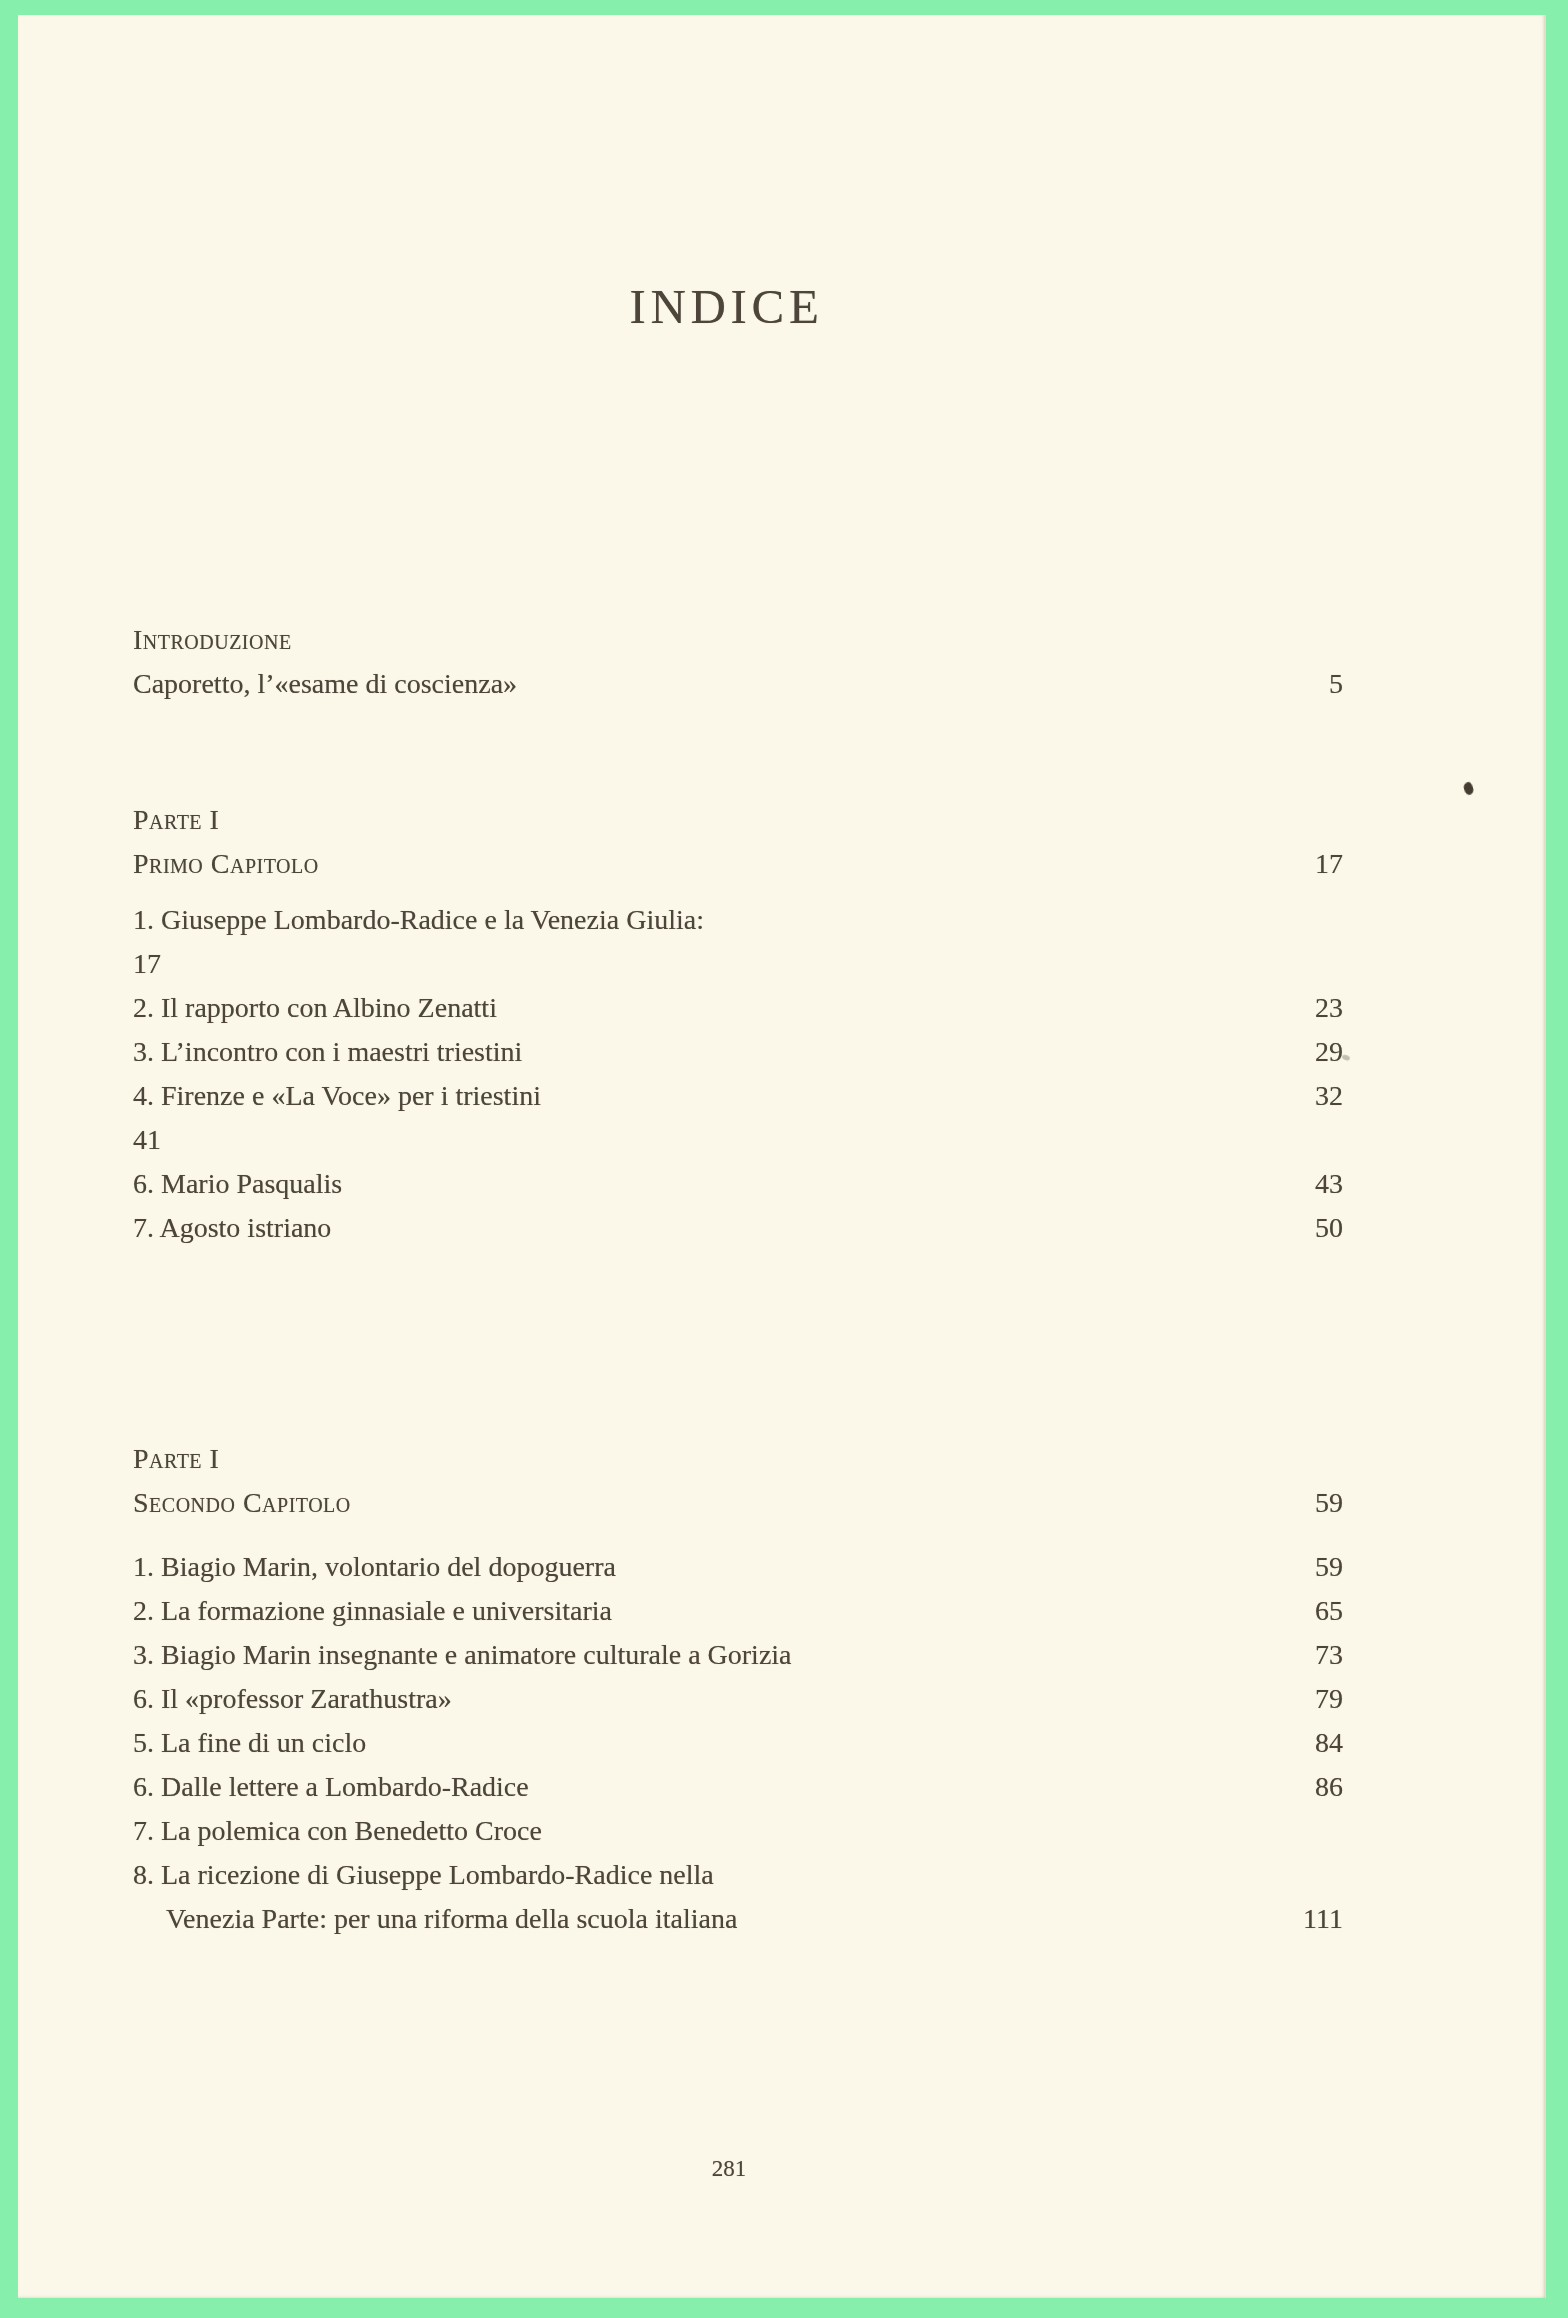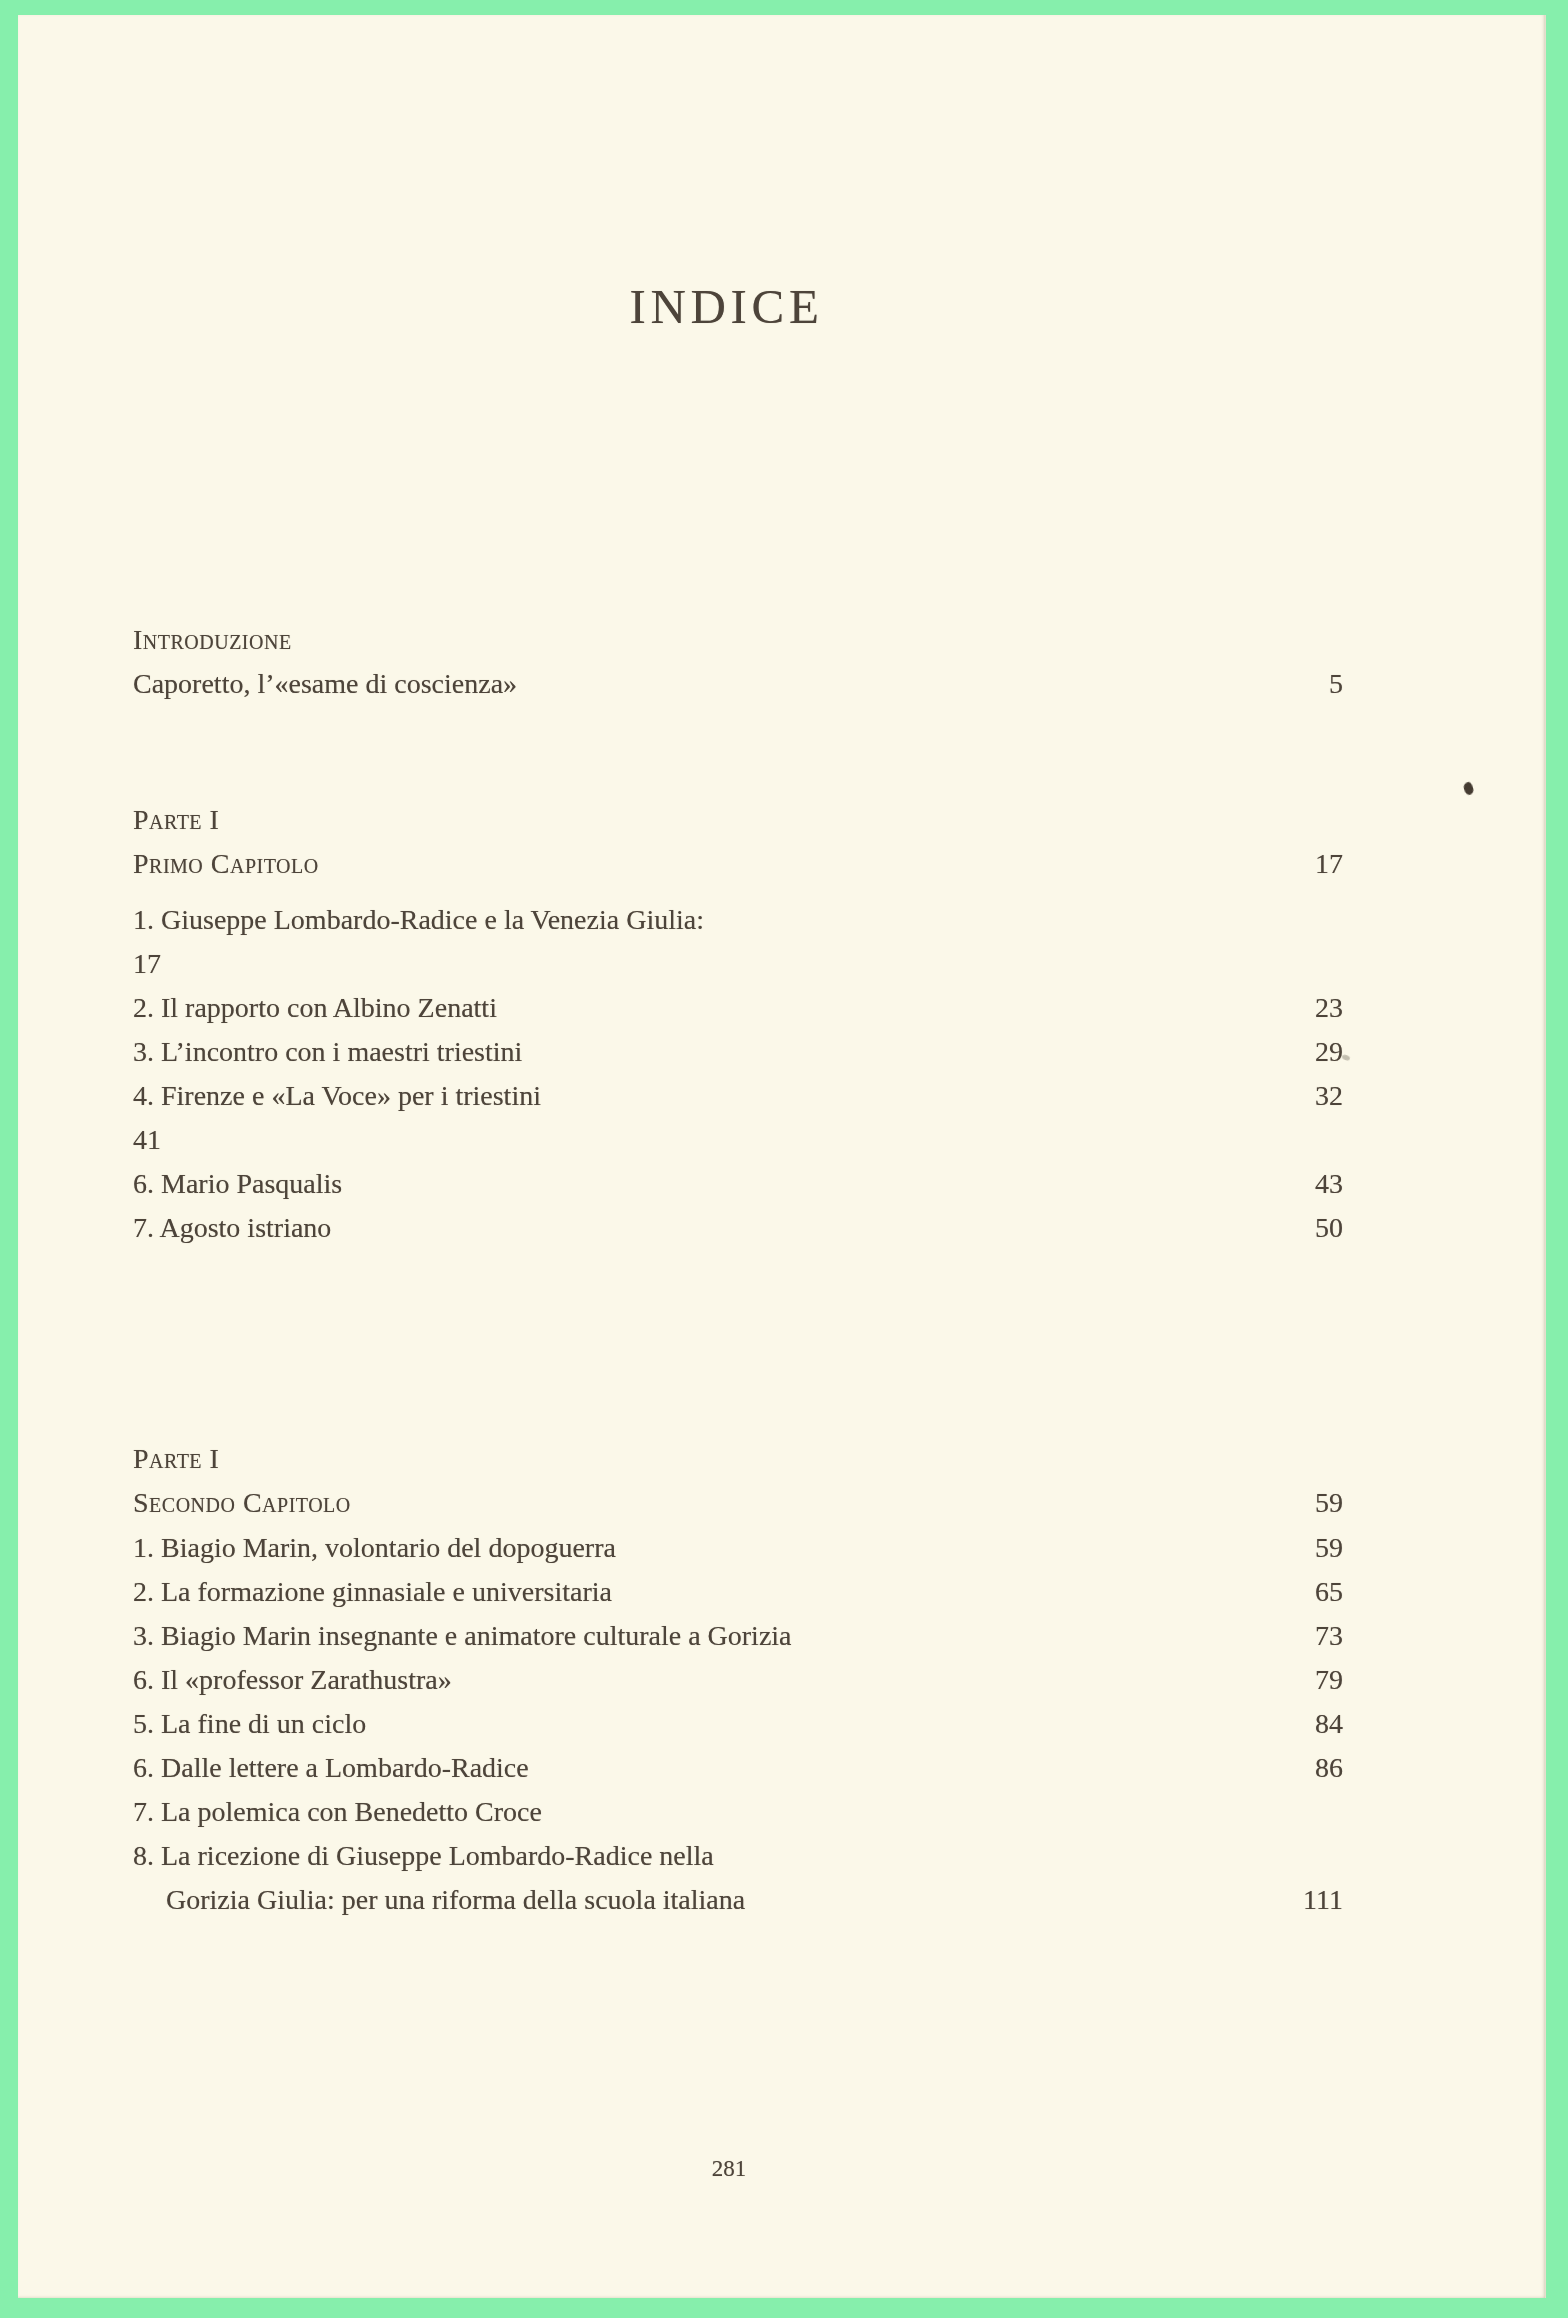--- a/index.html
+++ b/index.html
@@ -39,21 +39,21 @@
     position: absolute;
     left: 133px; width: 1210px; top: 0;
     font-size: 28px;
     line-height: 44px;
   }
   .sec { position: absolute; left: 0; right: 0; }
   .sec-intro  { top: 618px; }
   .sec-part-0 { top: 798px; }
   .sec-part-1 { top: 1437px; }
   .items-0 { margin-top: 12px; }
-  .items-1 { margin-top: 1px; }
+  .items-1 { margin-top: 20px; }
 
   .row { display: flex; justify-content: space-between; align-items: baseline; }
   .row .t { white-space: nowrap; }
   .row .n { text-align: right; }
   .row.sc .t { font-variant: small-caps; letter-spacing: 0.5px; }
   .row.cont .t { padding-left: 33px; }
 
   .folio {
     position: absolute;
     left: 133px; width: 1192px; top: 2147px;
@@ -176,21 +176,21 @@
           </div>
           <div class="row">
             <span class="t">7. La polemica con Benedetto Croce</span>
             <span class="n"></span>
           </div>
           <div class="row">
             <span class="t">8. La ricezione di Giuseppe Lombardo-Radice nella</span>
             <span class="n"></span>
           </div>
           <div class="row cont">
-            <span class="t">Gorizia Giulia: per una riforma della scuola italiana</span>
+            <span class="t">Venezia Parte: per una riforma della scuola italiana</span>
             <span class="n">111</span>
           </div>
         </div>
       </section>
     </div>
 
   <div class="folio ink">281</div>
 
   <div class="speck speck-1"></div>
   <div class="speck speck-2"></div>

